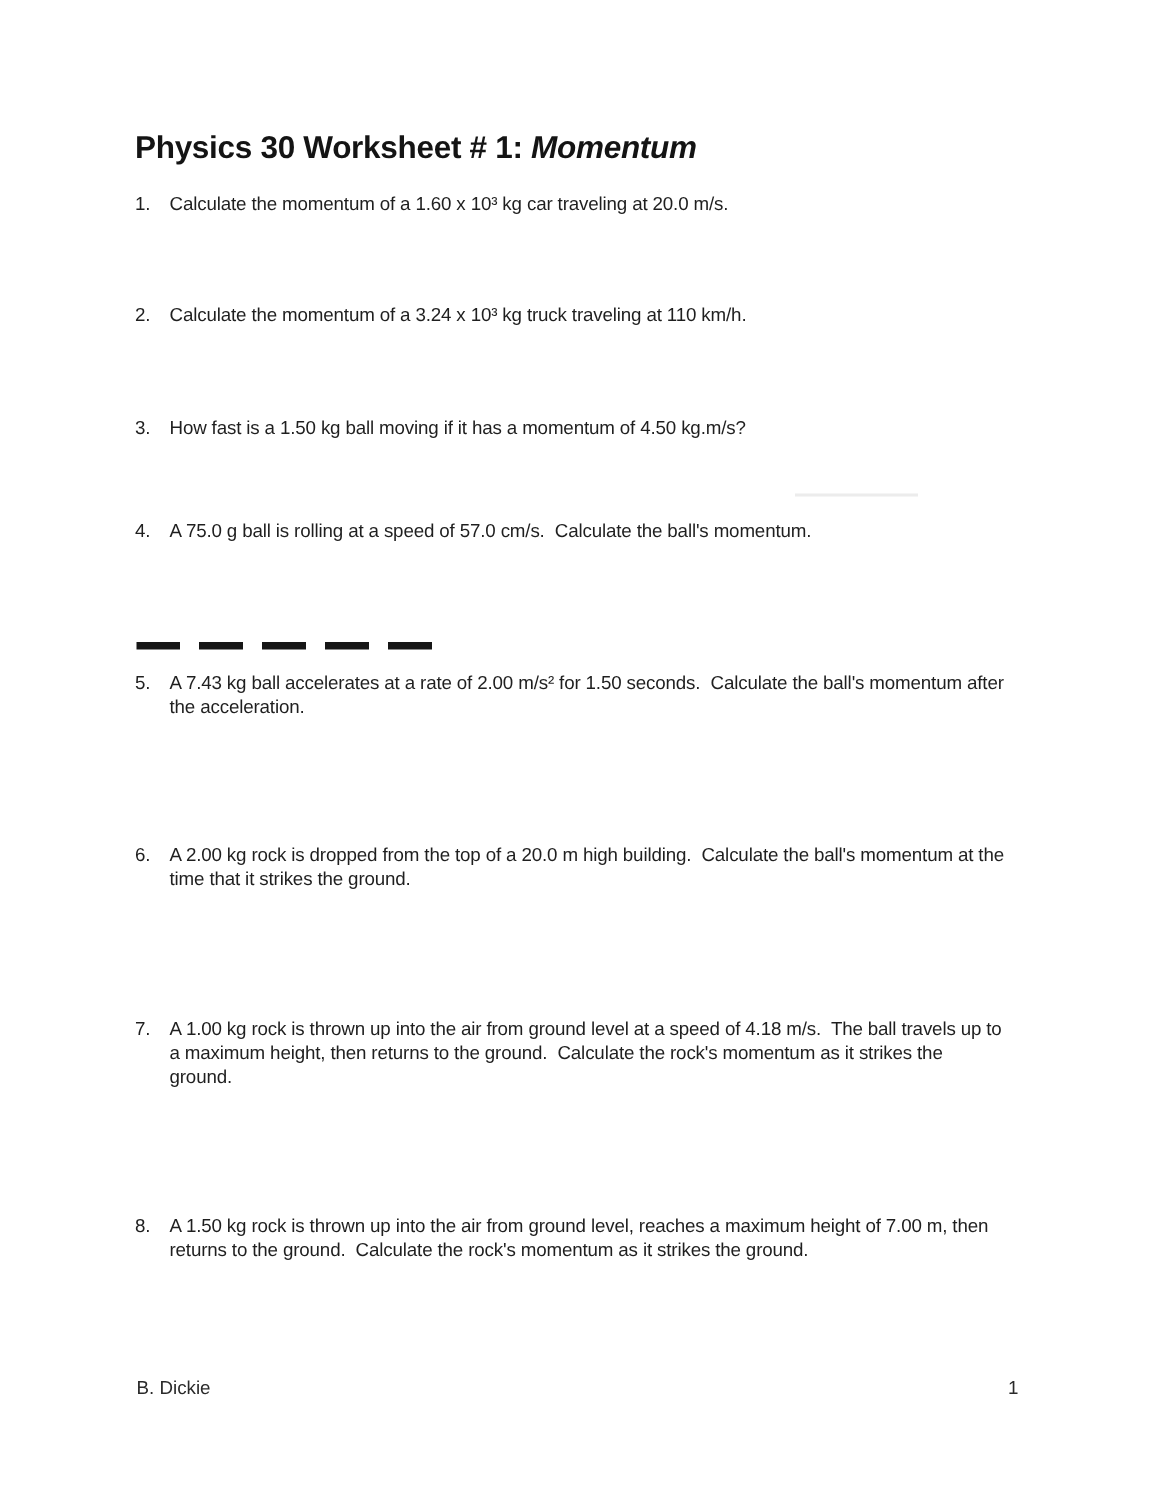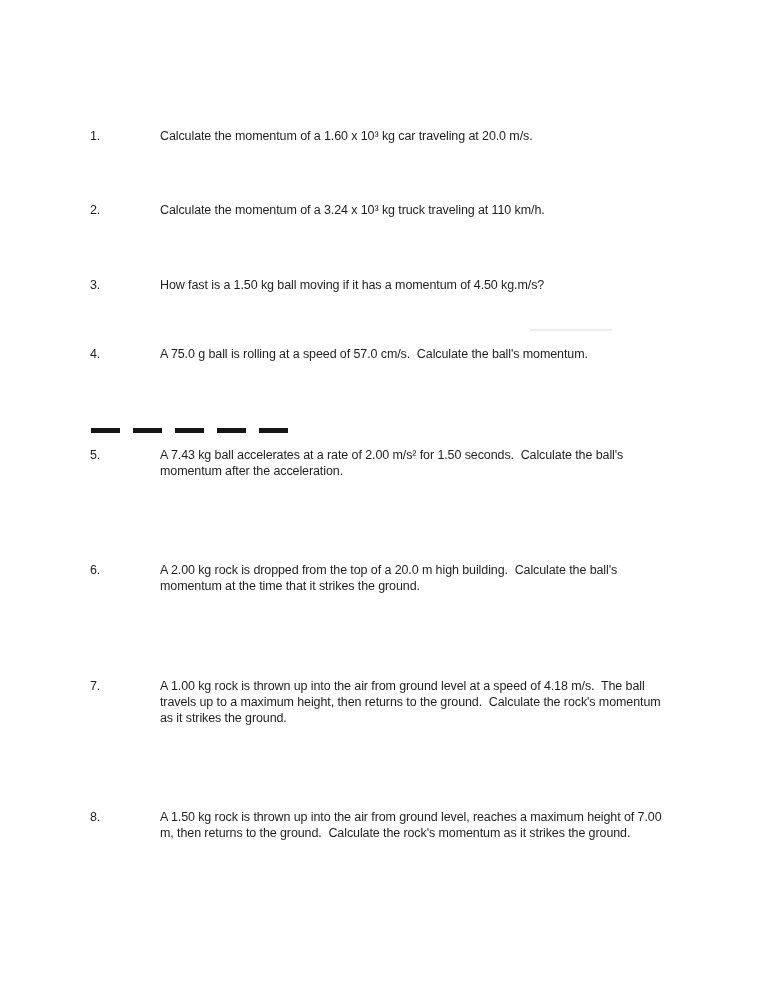--- a/index.html
+++ b/index.html
@@ -46,21 +46,20 @@
     letter-spacing: -0.1px;
     color: #1f1f1f;
   }
   .qnum {
     flex: 0 0 23px;
     width: 23px;
   }
   .qtext {
     flex: 1 1 auto;
     white-space: pre-wrap;
-    margin-left: 47px;
   }
   .q1 { top: 128px; }
   .q2 { top: 202px; }
   .q3 { top: 277px; }
   .q4 { top: 346px; }
   .q5 { top: 447px; }
   .q6 { top: 562px; }
   .q7 { top: 678px; }
   .q8 { top: 809px; }
   .separator {
@@ -89,20 +88,21 @@
     font-size: 12.5px;
     line-height: 16px;
     color: #2a2a2a;
   }
 </style>
 </head>
 <body>
 
 <div class="page">
 
+  <h1 class="title"><span>Physics 30 Worksheet # 1: </span><span class="em">Momentum</span></h1>
 
   <div class="question q1">
     <span class="qnum">1.</span>
     <span class="qtext">Calculate the momentum of a 1.60 x 10³ kg car traveling at 20.0 m/s.</span>
   </div>
 
   <div class="question q2">
     <span class="qnum">2.</span>
     <span class="qtext">Calculate the momentum of a 3.24 x 10³ kg truck traveling at 110 km/h.</span>
   </div>
@@ -134,14 +134,18 @@
   <div class="question q7">
     <span class="qnum">7.</span>
     <span class="qtext">A 1.00 kg rock is thrown up into the air from ground level at a speed of 4.18 m/s.  The ball travels up to a maximum height, then returns to the ground.  Calculate the rock's momentum as it strikes the ground.</span>
   </div>
 
   <div class="question q8">
     <span class="qnum">8.</span>
     <span class="qtext">A 1.50 kg rock is thrown up into the air from ground level, reaches a maximum height of 7.00 m, then returns to the ground.  Calculate the rock's momentum as it strikes the ground.</span>
   </div>
 
+  <div class="footer">
+    <span>B. Dickie</span>
+    <span>1</span>
+  </div>
 
 </div>
 
 </body></html>

